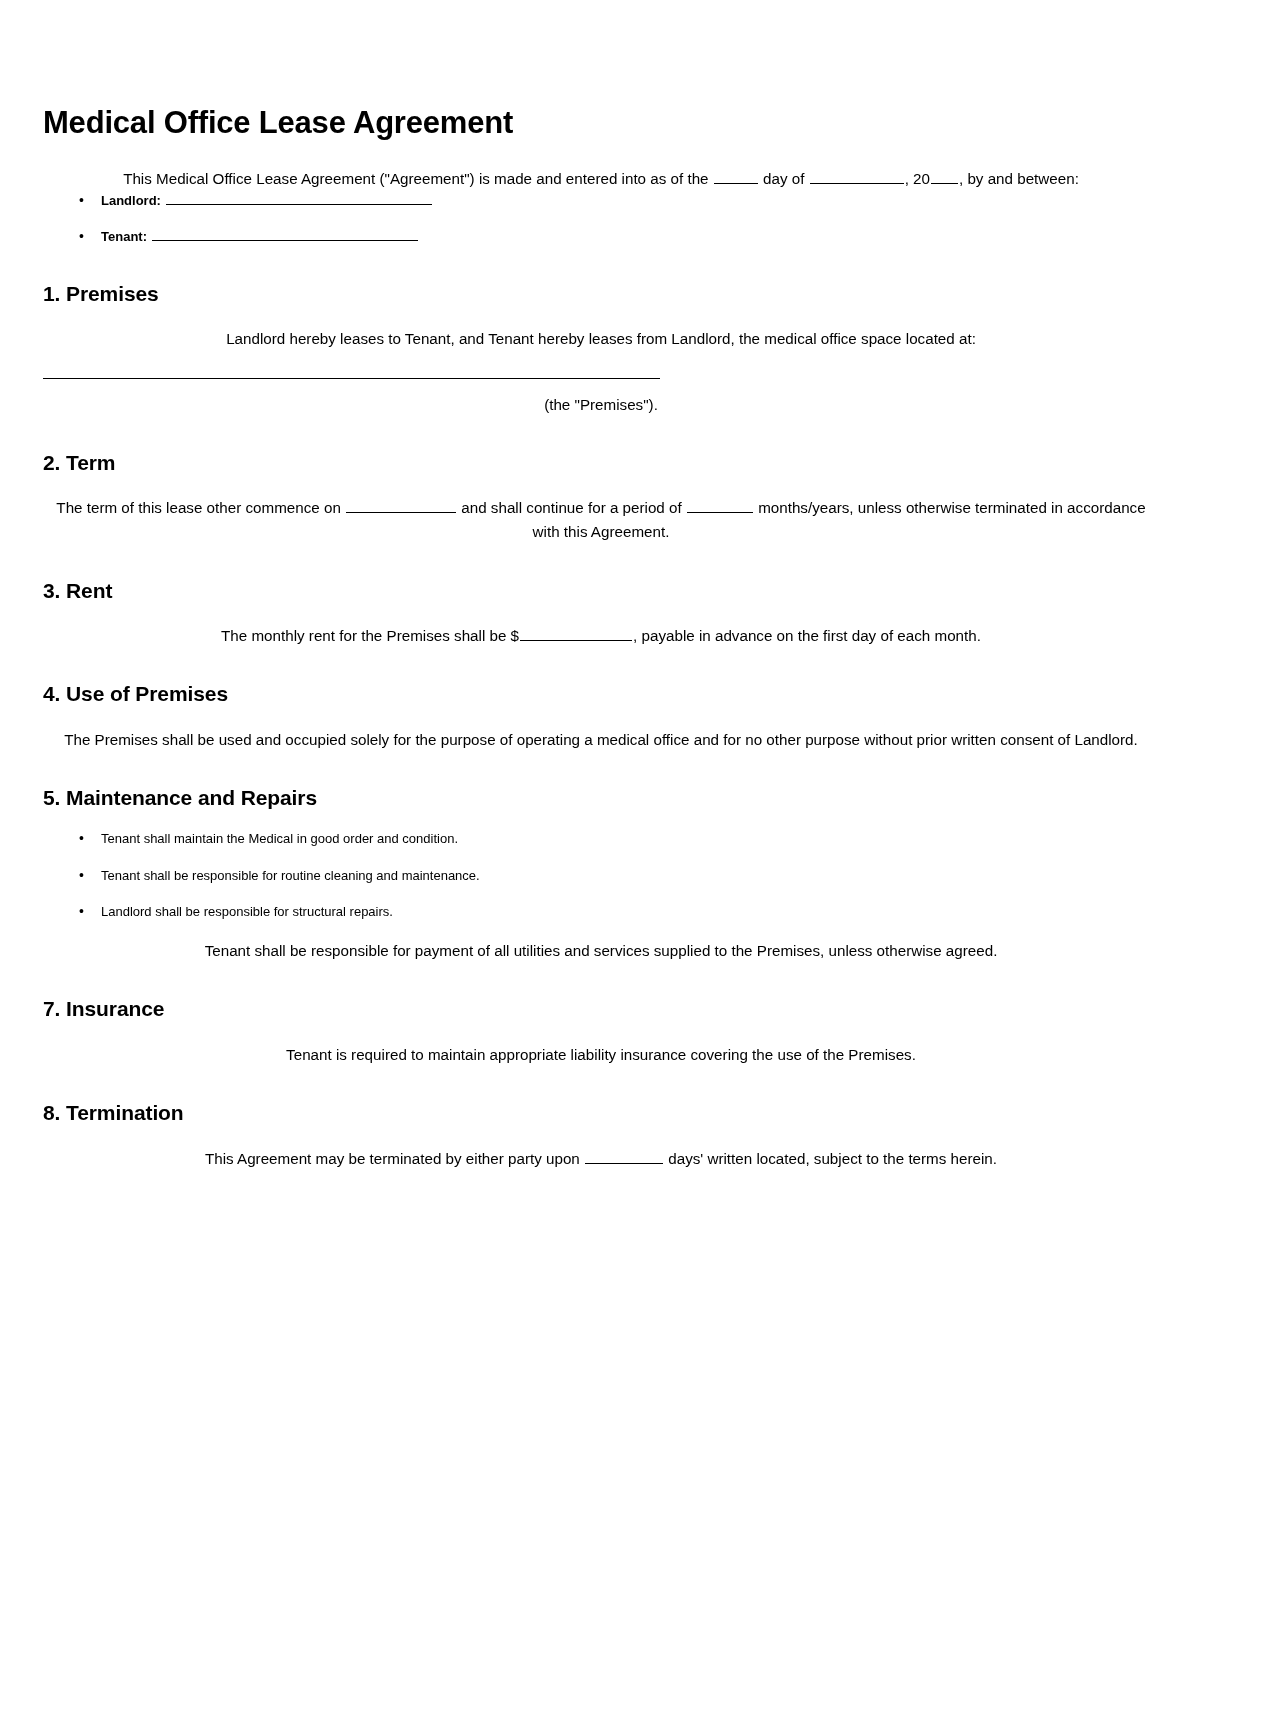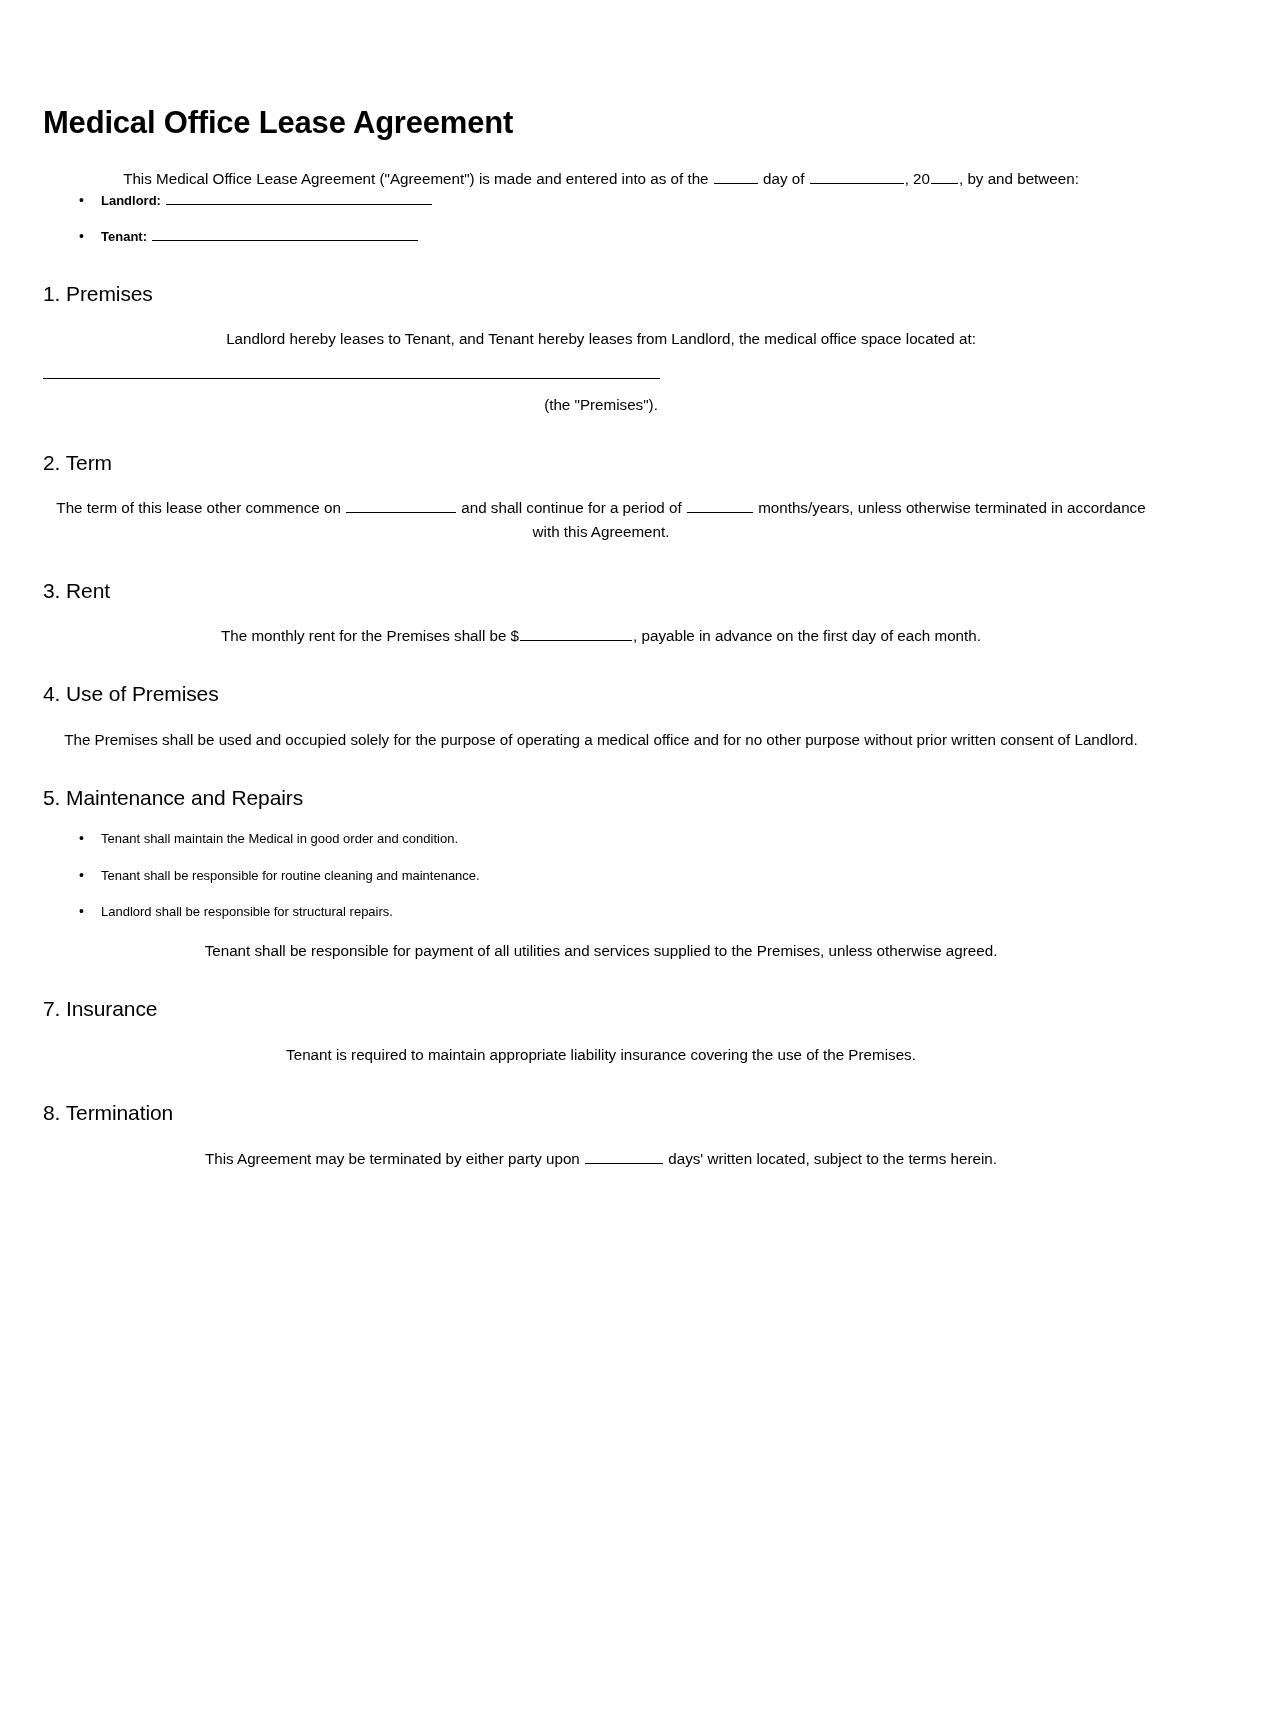--- a/index.html
+++ b/index.html
@@ -75,21 +75,21 @@
   .blank-days     { width: 78px; }
   .blank-address  {
     display: block;
     width: 617px;
     border-bottom: 1.4px solid #000;
     height: 1px;
     margin: 26px 0 14px 0;
   }
   h2.section-title {
     font-size: 21px;
-    font-weight: normal;
+    font-weight: bold;
     margin: 34px 0 20px 0;
     line-height: 1.25;
     letter-spacing: -0.1px;
   }
   .sect-premises h2 { margin-top: 34px; }
   .section { margin: 0; }
   .list-section ul.bullets { margin-top: -2px; }
 </style>
 </head>
 <body>

